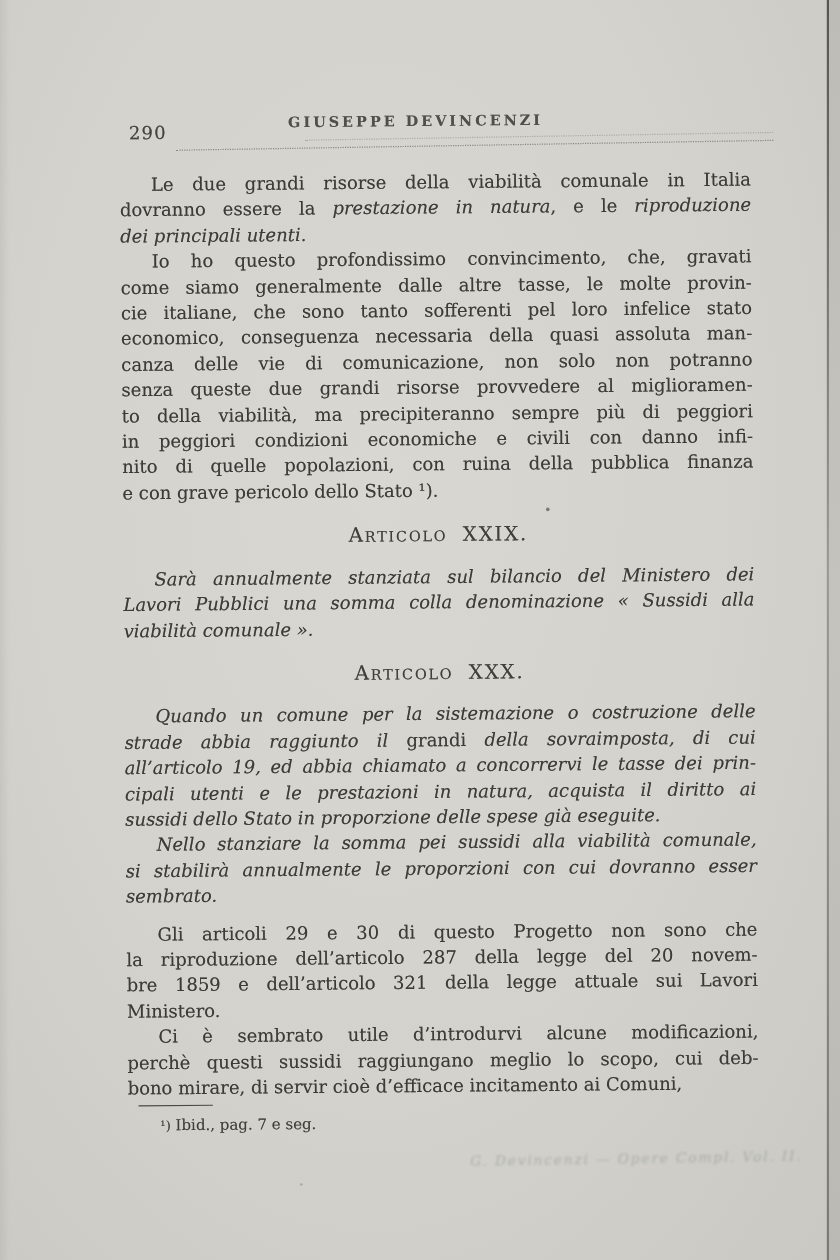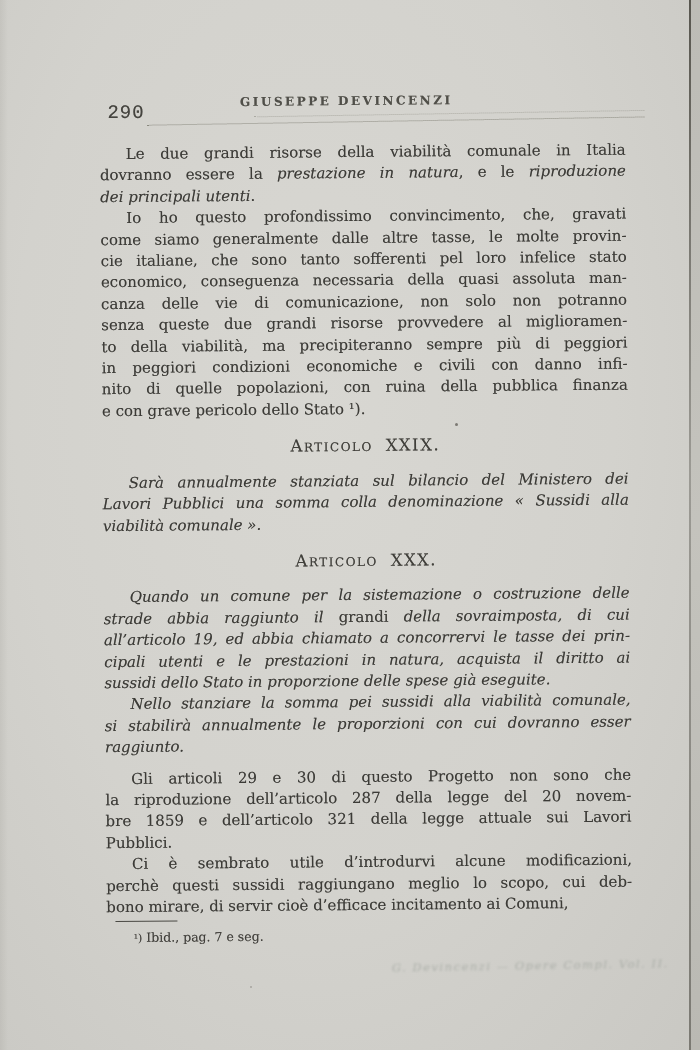--- a/index.html
+++ b/index.html
@@ -3,22 +3,22 @@
 <meta charset="utf-8">
 <style>
   html,body{margin:0;padding:0;}
   body{
     width:700px;height:1050px;position:relative;overflow:hidden;
     background:radial-gradient(ellipse at 45% 38%, #d8d7d2 0%, #d3d2cd 55%, #c9c8c3 100%);
     font-family:"DejaVu Serif", serif;
     color:#3c3b37;
   }
   .page-content{position:absolute;inset:0;transform:rotate(-0.5deg);transform-origin:50% 50%;}
-  .pagenum{position:absolute;left:111px;top:100px;font-size:19px;letter-spacing:1px;color:#45443f;
-    text-shadow:0 0 .5px rgba(60,59,55,.55);font-family:Liberation Mono, monospace;}
+  .pagenum{position:absolute;left:111px;top:100px;font-size:15px;letter-spacing:1px;color:#45443f;
+    text-shadow:0 0 .5px rgba(60,59,55,.55);}
   .runhead{position:absolute;left:0;top:94px;width:700px;text-align:center;font-size:12px;
     letter-spacing:2.5px;color:#504f49;font-weight:bold;text-shadow:0 0 .4px rgba(70,69,63,.4);}
   .rule{position:absolute;border-top:1px dotted #8a897f;transform:rotate(-0.45deg);}
   .rule-a{left:150px;top:121px;width:498px;}
   .rule-b{left:258px;top:114px;width:390px;opacity:.55;}
   .text-column{position:absolute;left:103px;top:142px;width:526px;font-size:15px;line-height:21.4px;
     text-shadow:0 0 .5px rgba(60,59,55,.5);}
   .para{margin:0;}
   .para.spaced{margin-top:10px;}
   .line{text-align:justify;text-align-last:justify;}
@@ -80,27 +80,27 @@
       <div class="para">
         <div class="line indent"><span class="it">Quando un comune per la sistemazione o costruzione delle</span></div>
         <div class="line"><span class="it">strade abbia raggiunto il </span><span>grandi</span><span class="it"> della sovraimposta, di cui</span></div>
         <div class="line"><span class="it">all’articolo 19, ed abbia chiamato a concorrervi le tasse dei prin-</span></div>
         <div class="line"><span class="it">cipali utenti e le prestazioni in natura, acquista il diritto ai</span></div>
         <div class="line last"><span class="it">sussidi dello Stato in proporzione delle spese già eseguite.</span></div>
       </div>
       <div class="para">
         <div class="line indent"><span class="it">Nello stanziare la somma pei sussidi alla viabilità comunale,</span></div>
         <div class="line"><span class="it">si stabilirà annualmente le proporzioni con cui dovranno esser</span></div>
-        <div class="line last"><span class="it">raggiunto.</span></div>
+        <div class="line last"><span class="it">sembrato.</span></div>
       </div>
       <div class="para spaced">
         <div class="line indent"><span>Gli articoli 29 e 30 di questo Progetto non sono che</span></div>
         <div class="line"><span>la riproduzione dell’articolo 287 della legge del 20 novem-</span></div>
         <div class="line"><span>bre 1859 e dell’articolo 321 della legge attuale sui Lavori</span></div>
-        <div class="line last"><span>Pubblici.</span></div>
+        <div class="line last"><span>Ministero.</span></div>
       </div>
       <div class="para">
         <div class="line indent"><span>Ci è sembrato utile d’introdurvi alcune modificazioni,</span></div>
         <div class="line"><span>perchè questi sussidi raggiungano meglio lo scopo, cui deb-</span></div>
         <div class="line last"><span>bono mirare, di servir cioè d’efficace incitamento ai Comuni,</span></div>
       </div>
     </div>
 
   <div class="footnote-rule"></div>
   <div class="footnote"><span class="marker">¹)</span><span> Ibid., pag. 7 e seg.</span></div>

